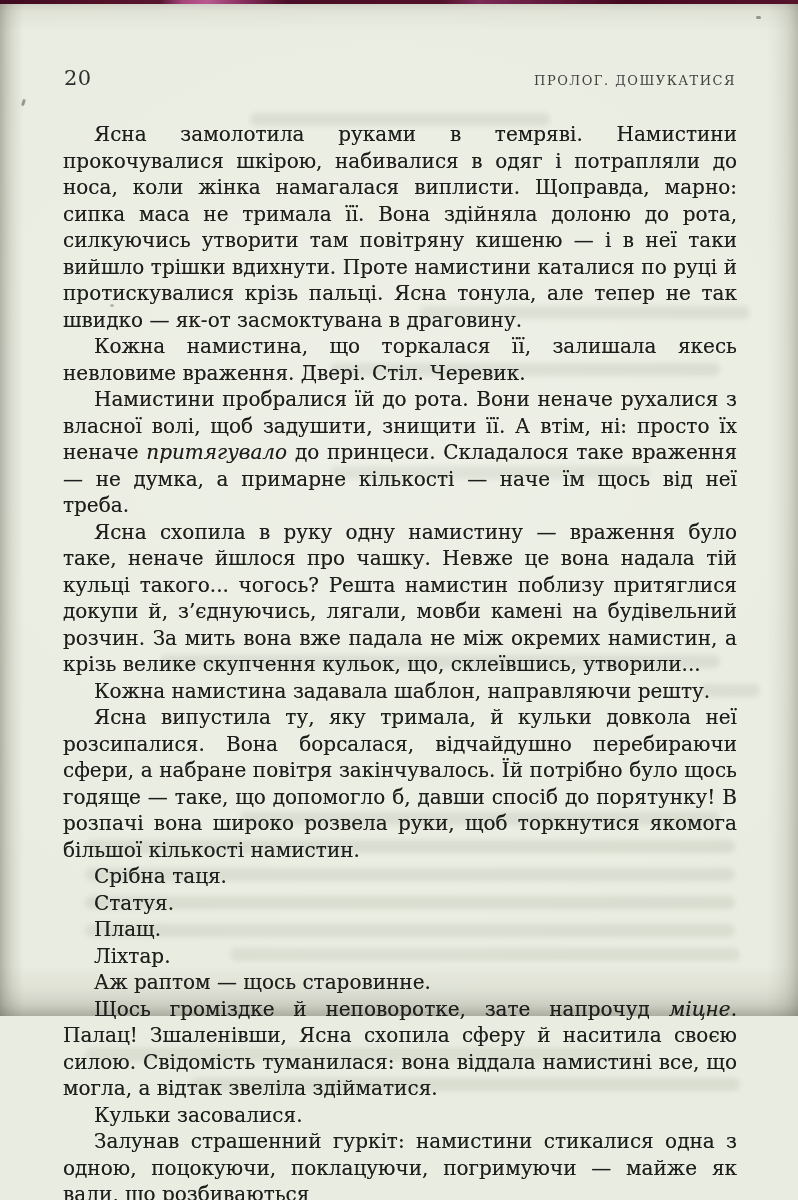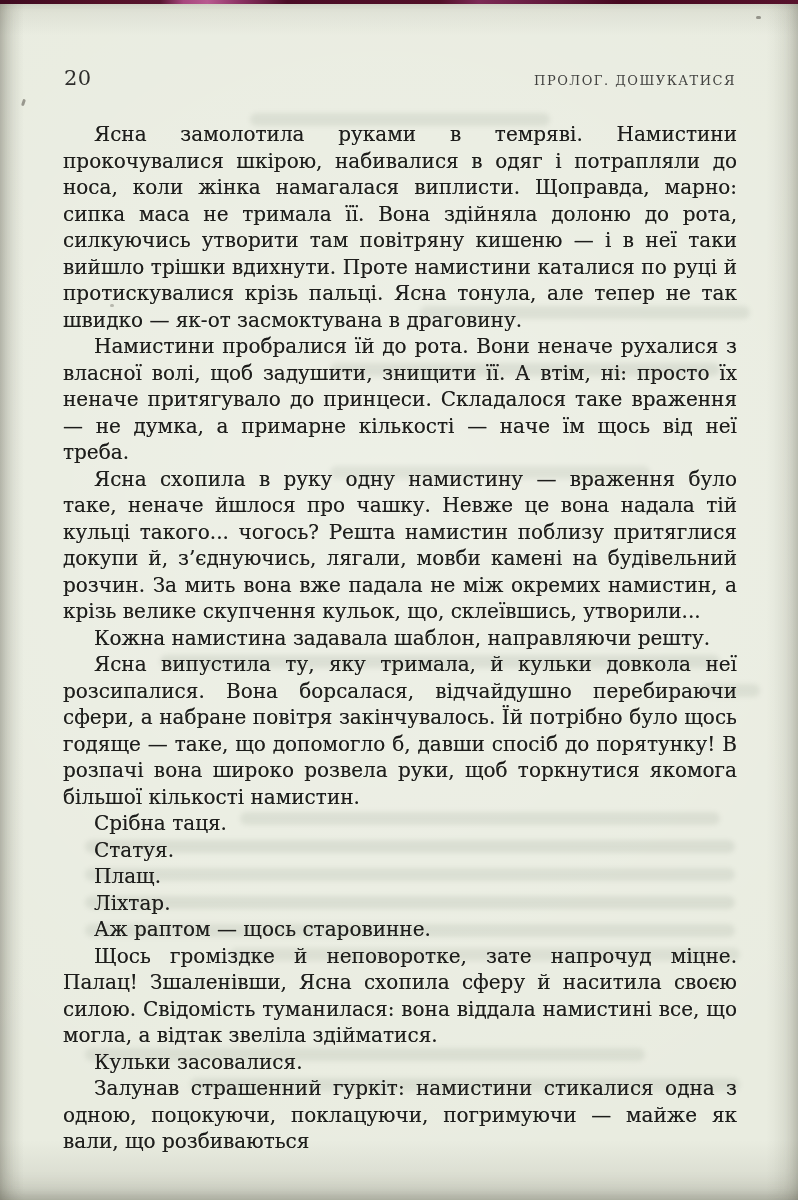--- a/index.html
+++ b/index.html
@@ -2,21 +2,21 @@
 <html><head>
 <meta charset="utf-8">
 <style>
   html,body{margin:0;padding:0;}
   body{
     width:798px;height:1200px;overflow:hidden;
     font-family:"DejaVu Serif","Liberation Serif",serif;
     background:#e9ece0;
   }
   .page{
-    position:relative;width:798px;height:1200px;
+    position:relative;width:798px;height:1016px;
     background-color:#e9ece0;
     background-image:
       radial-gradient(130% 95% at 48% 42%, rgba(255,255,255,0.22), rgba(255,255,255,0) 62%),
       linear-gradient(to right, rgba(70,70,52,0.14), rgba(0,0,0,0) 3%, rgba(0,0,0,0) 96%, rgba(70,70,52,0.12)),
       linear-gradient(to bottom, rgba(70,70,52,0.10), rgba(0,0,0,0) 3%, rgba(0,0,0,0) 95%, rgba(70,70,52,0.14));
     box-shadow:
       inset 14px 0 22px -16px rgba(60,58,44,0.45),
       inset -14px 0 22px -16px rgba(60,58,44,0.35),
       inset 0 -18px 26px -18px rgba(60,58,44,0.40),
       inset 0 10px 14px -12px rgba(60,58,44,0.25);
@@ -36,21 +36,21 @@
   .running-title{font-size:13px;letter-spacing:1.5px;color:#434341;}
   .body-col{
     position:absolute;top:121px;left:63px;width:674px;
     color:#1d1d1b;
   }
   .body-col p{
     margin:0;text-indent:31px;text-align:justify;
     font-size:20px;line-height:26.5px;
     text-shadow:0 0 0.6px rgba(29,29,27,0.55);
   }
-  .body-col p span.it{}
+  .body-col p span.it{font-style:italic;}
   .ghost{
     position:absolute;height:13px;border-radius:7px;
     background:#6c7a68;filter:blur(2.5px);
     pointer-events:none;
   }
   .speck{position:absolute;background:#55524a;border-radius:2px;opacity:0.55;}
 </style>
 </head>
 <body>
 
@@ -77,20 +77,21 @@
   <div class="speck" style="left:756px;top:16px;width:5px;height:3px;"></div>
   <div class="speck" style="left:110px;top:304px;width:4px;height:3px;opacity:0.35;"></div>
 
   <div class="header">
     <span class="pagenum">20</span>
     <span class="running-title">ПРОЛОГ. ДОШУКАТИСЯ</span>
   </div>
 
   <div class="body-col">
       <p><span>Ясна замолотила руками в темряві. Намистини прокочувалися шкірою, набивалися в одяг і потрапляли до носа, коли жінка намагалася виплисти. Щоправда, марно: сипка маса не тримала її. Вона здійняла долоню до рота, силкуючись утворити там повітряну кишеню — і в неї таки вийшло трішки вдихнути. Проте намистини каталися по руці й протискувалися крізь пальці. Ясна тонула, але тепер не так швидко — як-от засмоктувана в драговину.</span></p>
+      <p><span>Кожна намистина, що торкалася її, залишала якесь невловиме враження. Двері. Стіл. Черевик.</span></p>
       <p><span>Намистини пробралися їй до рота. Вони неначе рухалися з власної волі, щоб задушити, знищити її. А втім, ні: просто їх неначе </span><span class="it">притягувало</span><span> до принцеси. Складалося таке враження — не думка, а примарне кількості — наче їм щось від неї треба.</span></p>
       <p><span>Ясна схопила в руку одну намистину — враження було таке, неначе йшлося про чашку. Невже це вона надала тій кульці такого... чогось? Решта намистин поблизу притяглися докупи й, з’єднуючись, лягали, мовби камені на будівельний розчин. За мить вона вже падала не між окремих намистин, а крізь велике скупчення кульок, що, склеївшись, утворили...</span></p>
       <p><span>Кожна намистина задавала шаблон, направляючи решту.</span></p>
       <p><span>Ясна випустила ту, яку тримала, й кульки довкола неї розсипалися. Вона борсалася, відчайдушно перебираючи сфери, а набране повітря закінчувалось. Їй потрібно було щось годяще — таке, що допомогло б, давши спосіб до порятунку! В розпачі вона широко розвела руки, щоб торкнутися якомога більшої кількості намистин.</span></p>
       <p><span>Срібна таця.</span></p>
       <p><span>Статуя.</span></p>
       <p><span>Плащ.</span></p>
       <p><span>Ліхтар.</span></p>
       <p><span>Аж раптом — щось старовинне.</span></p>
       <p><span>Щось громіздке й неповоротке, зате напрочуд </span><span class="it">міцне</span><span>. Палац! Зшаленівши, Ясна схопила сферу й наситила своєю силою. Свідомість туманилася: вона віддала намистині все, що могла, а відтак звеліла здійматися.</span></p>

